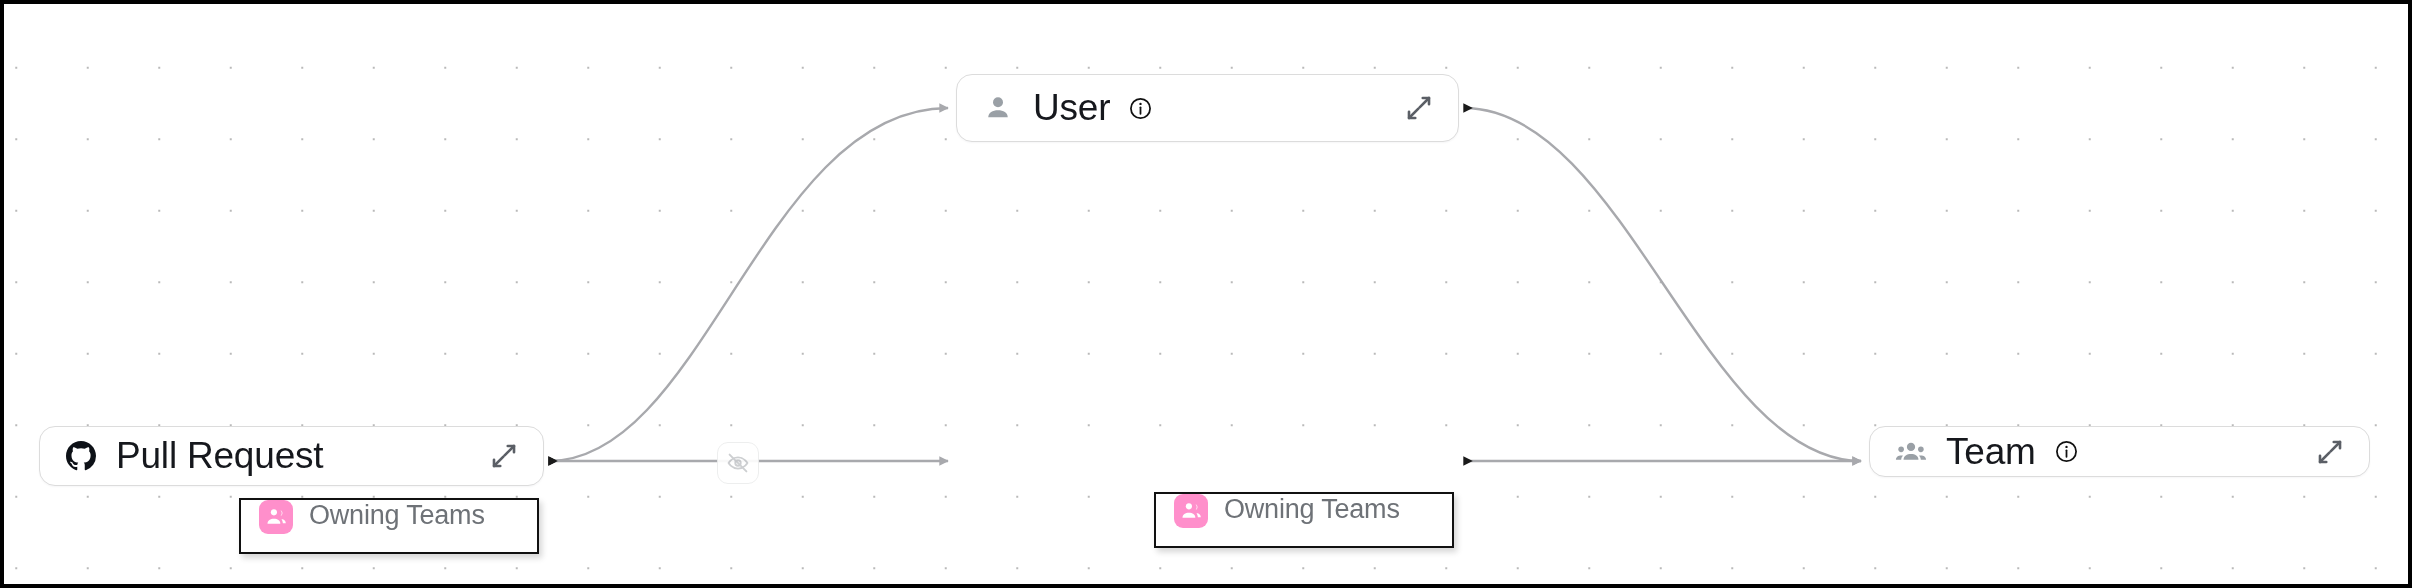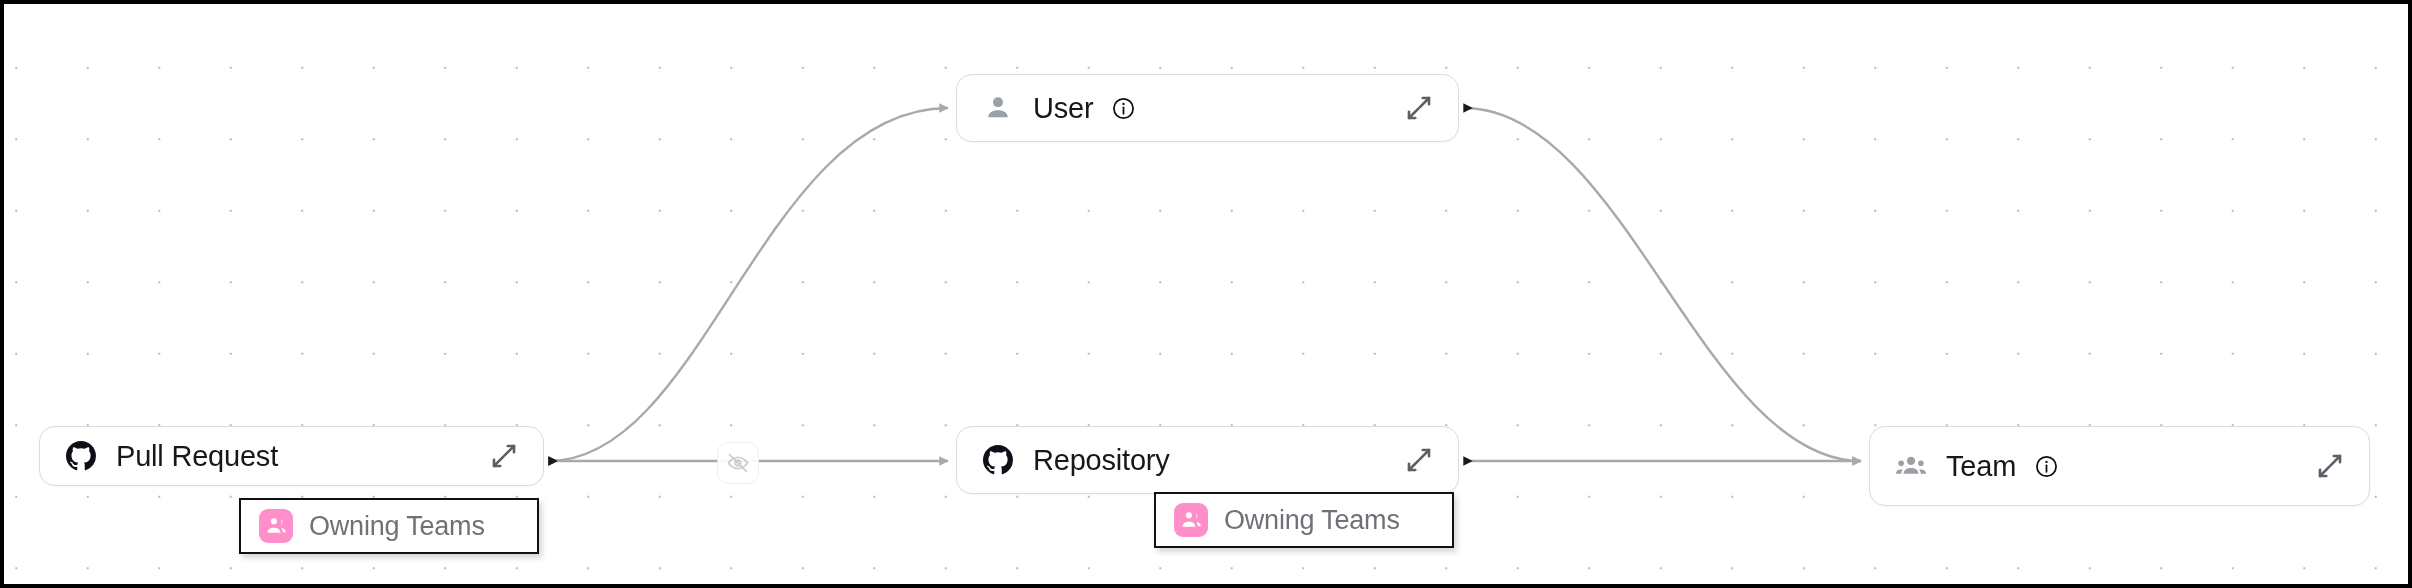--- a/index.html
+++ b/index.html
@@ -36,21 +36,21 @@
     padding:0 22px 0 24px;
     box-shadow:0 1px 2px rgba(16,24,40,0.04);
     z-index:5;
   }
   .node .lead-icon{
     width:34px;height:34px;
     display:flex;align-items:center;justify-content:center;
     flex:0 0 auto;
   }
   .node .node-label{
-    font-size:29px;
+    font-size:37px;
     color:#16181d;
     letter-spacing:-0.2px;
     margin-left:18px;
     white-space:nowrap;
   }
   .node .info-icon{
     margin-left:18px;
     width:25px;height:25px;
     flex:0 0 auto;
     display:flex;align-items:center;justify-content:center;
@@ -59,29 +59,29 @@
     margin-left:auto;
     width:34px;height:34px;
     flex:0 0 auto;
     display:flex;align-items:center;justify-content:center;
   }
 
   
   #node-pull-request{left:35px;top:422px;width:505px;height:60px;}
   #node-user{left:952px;top:70px;width:503px;height:68px;}
   #node-repository{left:952px;top:422px;width:503px;height:68px;}
-  #node-team{left:1865px;top:422px;width:501px;height:80px;}
+  #node-team{left:1865px;top:422px;width:501px;height:51px;}
 
   
   .chip{
     position:absolute;
     box-sizing:border-box;
     background:#ffffff;
     border:2.4px solid #111111;
-    display:flex;align-items:center;
+    display:flex;
     padding:0 18px;
     z-index:9;
     box-shadow:3px 4px 6px rgba(0,0,0,0.16);
   }
   .chip .chip-icon{
     width:34px;height:34px;
     border-radius:9px;
     background:#ff8fcb;
     display:flex;align-items:center;justify-content:center;
     flex:0 0 auto;
@@ -174,41 +174,20 @@
       <span class="expand-icon">
         <svg width="30" height="30" viewBox="0 0 24 24" fill="none" stroke="#5b5f66" stroke-width="2.1" stroke-linecap="round" stroke-linejoin="round">
           <path d="M15 4h5v5"></path>
             <path d="M20 4l-7.5 7.5"></path>
           <path d="M9 20H4v-5"></path>
             <path d="M4 20l7.5-7.5"></path>
         </svg>
       </span>
     </div>
 
-    <div class="node" id="node-repository">
-      <span class="lead-icon">
-        <svg width="30" height="30" viewBox="0 0 16 16" aria-hidden="true">
-          <path fill="#0d1117" d="M8 0C3.58 0 0 3.58 0 8c0 3.54 2.29 6.53 5.47 7.59.4.07.55-.17.55-.38
-            0-.19-.01-.82-.01-1.49-2.01.37-2.53-.49-2.69-.94-.09-.23-.48-.94-.82-1.13-.28-.15-.68-.52-.01-.53.63-.01
-            1.08.58 1.23.82.72 1.21 1.87.87 2.33.66.07-.52.28-.87.51-1.07-1.78-.2-3.64-.89-3.64-3.95
-            0-.87.31-1.59.82-2.15-.08-.2-.36-1.02.08-2.12 0 0 .67-.21 2.2.82.64-.18 1.32-.27 2-.27s1.36.09 2 .27c1.53-1.04
-            2.2-.82 2.2-.82.44 1.1.16 1.92.08 2.12.51.56.82 1.27.82 2.15 0 3.07-1.87 3.75-3.65 3.95.29.25.54.73.54 1.48
-            0 1.07-.01 1.93-.01 2.2 0 .21.15.46.55.38A8.013 8.013 0 0 0 16 8c0-4.42-3.58-8-8-8Z"></path>
-        </svg>
-      </span>
-      <span class="node-label">Repository</span>
-      <span class="expand-icon">
-        <svg width="30" height="30" viewBox="0 0 24 24" fill="none" stroke="#5b5f66" stroke-width="2.1" stroke-linecap="round" stroke-linejoin="round">
-          <path d="M15 4h5v5"></path>
-            <path d="M20 4l-7.5 7.5"></path>
-          <path d="M9 20H4v-5"></path>
-            <path d="M4 20l7.5-7.5"></path>
-        </svg>
-      </span>
-    </div>
 
     <div class="node" id="node-team">
       <span class="lead-icon">
         <svg width="32" height="32" viewBox="0 0 24 24" fill="#9aa0a6">
           <circle cx="12" cy="8.2" r="3.1"></circle>
           <path d="M6.4 17.9c0-2.9 2.6-4.4 5.6-4.4s5.6 1.5 5.6 4.4z"></path>
           <circle cx="4.6" cy="10" r="2.1"></circle>
           <path d="M0.7 17.9c0-2.1 1.8-3.2 3.9-3.2.5 0 1 .06 1.45.17-.9.8-1.4 1.85-1.4 3.03z"></path>
           <circle cx="19.4" cy="10" r="2.1"></circle>
           <path d="M23.3 17.9c0-2.1-1.8-3.2-3.9-3.2-.5 0-1 .06-1.45.17.9.8 1.4 1.85 1.4 3.03z"></path>

